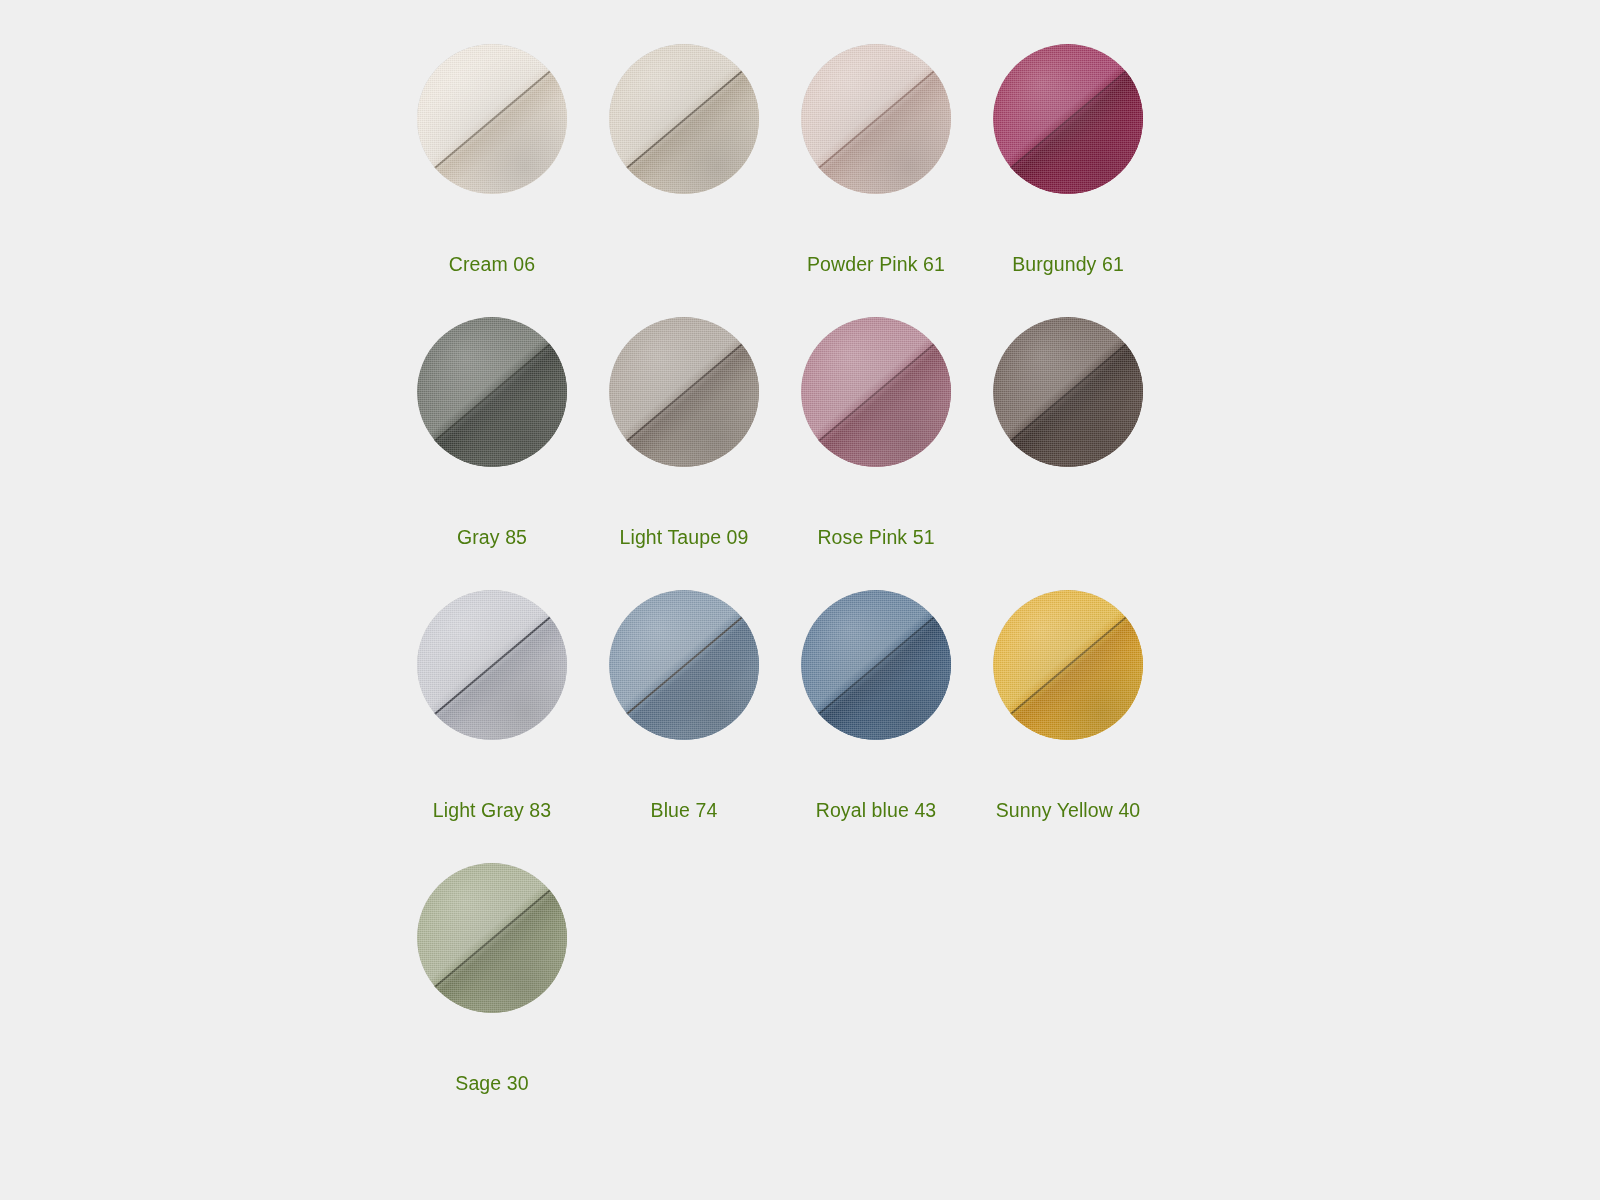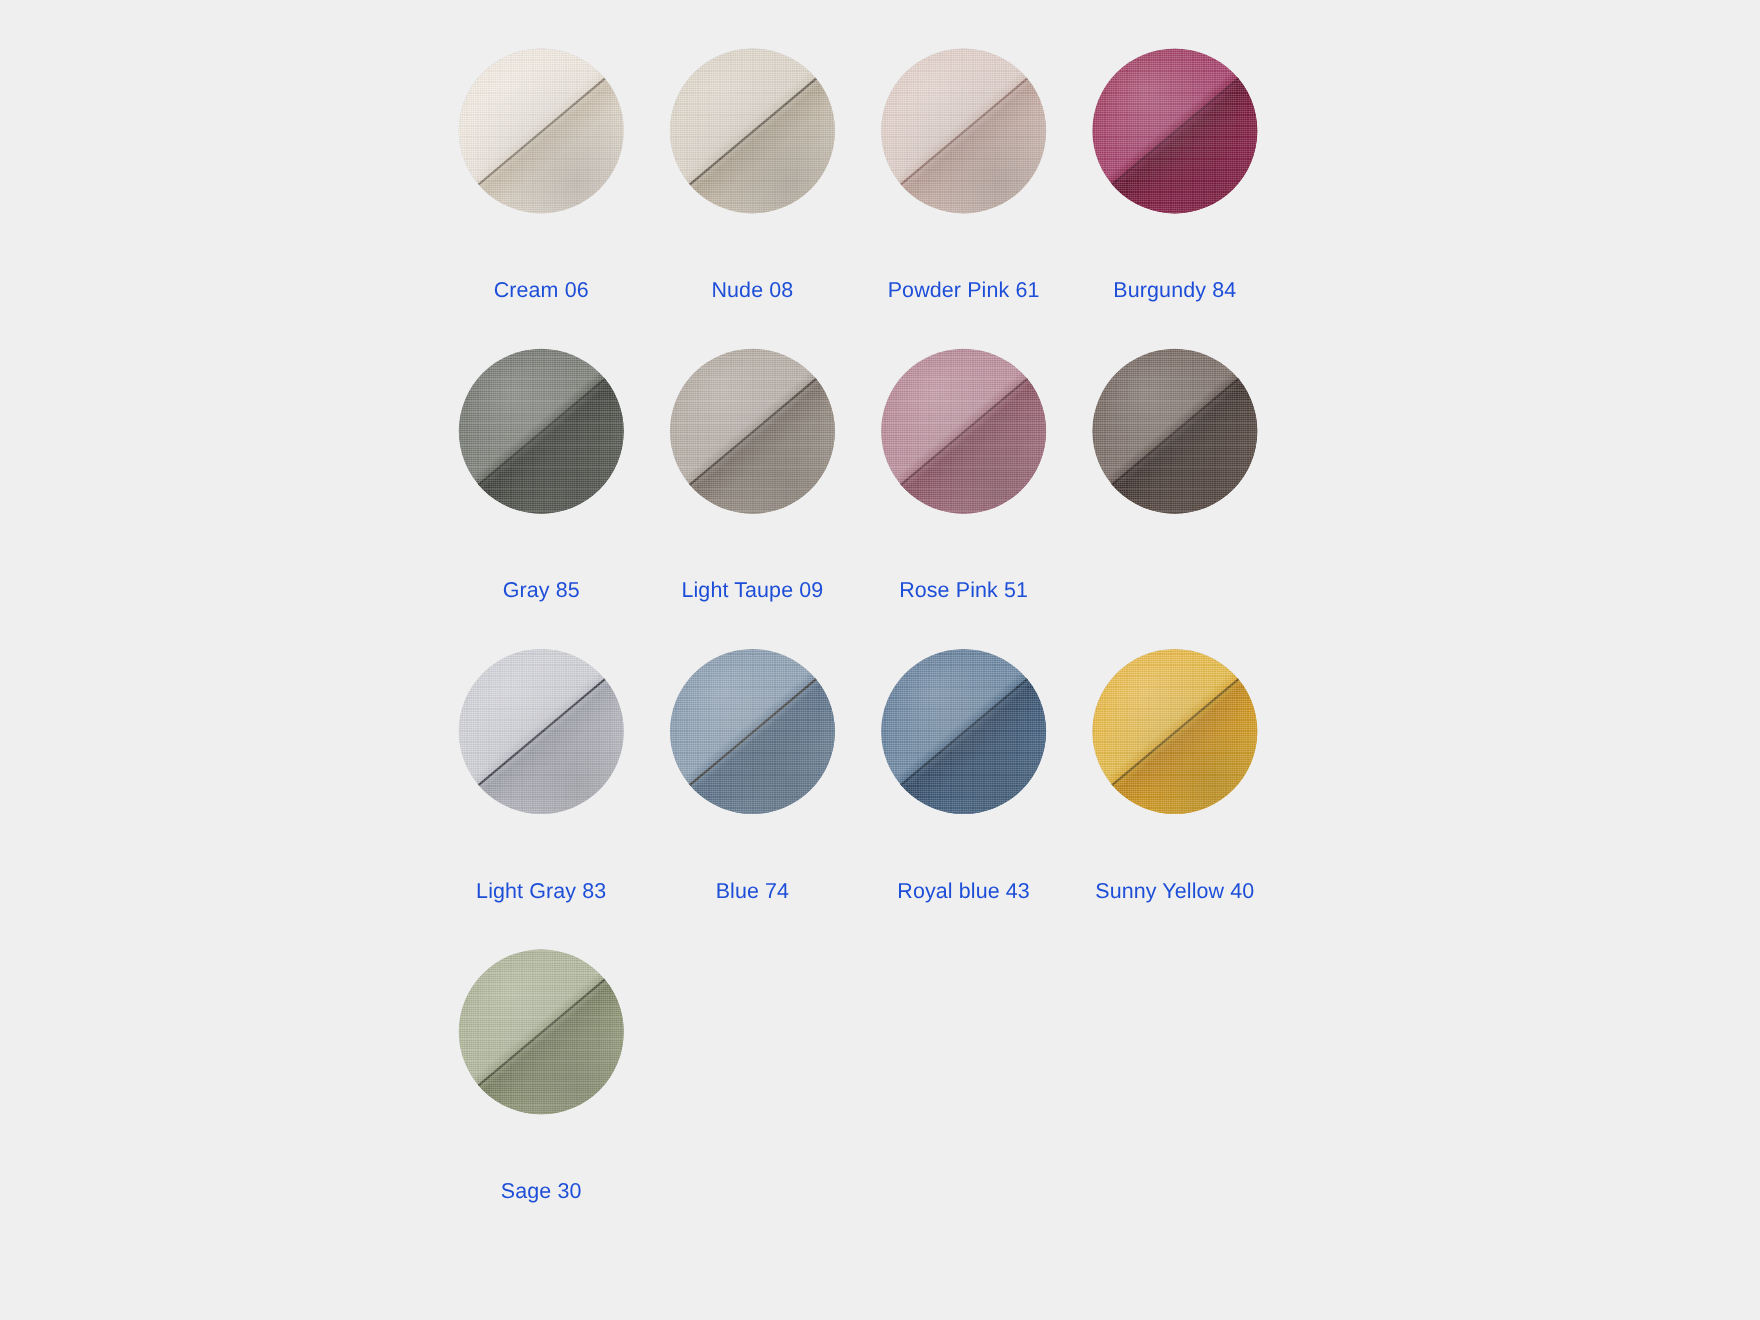--- a/index.html
+++ b/index.html
@@ -110,21 +110,21 @@
       radial-gradient(circle at 72% 82%, rgba(0,0,0,0.16) 0%, rgba(0,0,0,0.04) 48%, rgba(0,0,0,0.00) 70%);
   }
 
   
   .chip-label {
     margin-top: 42px;
     width: 180px;
     text-align: center;
     font-size: 19.5px;
     line-height: 28px;
-    color: #1d4ed8;
+    color: #4d7c0f;
     letter-spacing: 0.1px;
     font-weight: 400;
     display: flex;
     align-items: center;
     justify-content: center;
     min-height: 56px;
   }
 </style>
 </head>
 <body style="background: rgb(239, 239, 239);">
@@ -144,21 +144,20 @@
       </div>
       <div class="swatch-cell">
         <div class="chip">
           <div class="chip-base" style="background: linear-gradient(135deg, rgb(221, 212, 198) 0%, rgb(213, 203, 188) 55%, rgb(194, 183, 166) 100%);"></div>
           <div class="chip-shadow" style="background: linear-gradient(rgba(0, 0, 0, 0) 0%, rgba(0, 0, 0, 0) 49.4%, rgb(194, 183, 166) 49.9%, rgb(213, 203, 188) 62%, rgb(221, 212, 198) 100%);"></div>
           <div class="chip-highlight" style="background: linear-gradient(rgba(255, 255, 255, 0) 20%, rgba(255, 255, 255, 0.55) 46%, rgba(255, 255, 255, 0) 50%, rgba(0, 0, 0, 0.35) 53%, rgba(0, 0, 0, 0) 72%);"></div>
           <div class="chip-crease" style="background: linear-gradient(to right, rgba(0, 0, 0, 0) 0%, rgb(110, 99, 85) 14%, rgb(110, 99, 85) 86%, rgba(0, 0, 0, 0) 100%);"></div>
           <div class="chip-grain"></div>
           <div class="chip-vignette"></div>
         </div>
-        <div class="chip-label">Nude 08</div>
       </div>
       <div class="swatch-cell">
         <div class="chip">
           <div class="chip-base" style="background: linear-gradient(135deg, rgb(224, 205, 197) 0%, rgb(216, 194, 186) 55%, rgb(201, 176, 168) 100%);"></div>
           <div class="chip-shadow" style="background: linear-gradient(rgba(0, 0, 0, 0) 0%, rgba(0, 0, 0, 0) 49.4%, rgb(201, 176, 168) 49.9%, rgb(216, 194, 186) 62%, rgb(224, 205, 197) 100%);"></div>
           <div class="chip-highlight" style="background: linear-gradient(rgba(255, 255, 255, 0) 20%, rgba(255, 255, 255, 0.55) 46%, rgba(255, 255, 255, 0) 50%, rgba(0, 0, 0, 0.35) 53%, rgba(0, 0, 0, 0) 72%);"></div>
           <div class="chip-crease" style="background: linear-gradient(to right, rgba(0, 0, 0, 0) 0%, rgb(154, 121, 112) 14%, rgb(154, 121, 112) 86%, rgba(0, 0, 0, 0) 100%);"></div>
           <div class="chip-grain"></div>
           <div class="chip-vignette"></div>
         </div>
@@ -166,21 +165,21 @@
       </div>
       <div class="swatch-cell">
         <div class="chip">
           <div class="chip-base" style="background: linear-gradient(135deg, rgb(155, 42, 83) 0%, rgb(141, 32, 73) 55%, rgb(120, 26, 62) 100%);"></div>
           <div class="chip-shadow" style="background: linear-gradient(rgba(0, 0, 0, 0) 0%, rgba(0, 0, 0, 0) 49.4%, rgb(120, 26, 62) 49.9%, rgb(141, 32, 73) 62%, rgb(155, 42, 83) 100%);"></div>
           <div class="chip-highlight" style="background: linear-gradient(rgba(255, 255, 255, 0) 20%, rgba(255, 255, 255, 0.55) 46%, rgba(255, 255, 255, 0) 50%, rgba(0, 0, 0, 0.35) 53%, rgba(0, 0, 0, 0) 72%);"></div>
           <div class="chip-crease" style="background: linear-gradient(to right, rgba(0, 0, 0, 0) 0%, rgb(93, 20, 48) 14%, rgb(93, 20, 48) 86%, rgba(0, 0, 0, 0) 100%);"></div>
           <div class="chip-grain"></div>
           <div class="chip-vignette"></div>
         </div>
-        <div class="chip-label">Burgundy 84</div>
+        <div class="chip-label">Burgundy 61</div>
       </div>
       <div class="swatch-cell">
         <div class="chip">
           <div class="chip-base" style="background: linear-gradient(135deg, rgb(100, 104, 97) 0%, rgb(89, 93, 85) 55%, rgb(73, 77, 71) 100%);"></div>
           <div class="chip-shadow" style="background: linear-gradient(rgba(0, 0, 0, 0) 0%, rgba(0, 0, 0, 0) 49.4%, rgb(73, 77, 71) 49.9%, rgb(89, 93, 85) 62%, rgb(100, 104, 97) 100%);"></div>
           <div class="chip-highlight" style="background: linear-gradient(rgba(255, 255, 255, 0) 20%, rgba(255, 255, 255, 0.55) 46%, rgba(255, 255, 255, 0) 50%, rgba(0, 0, 0, 0.35) 53%, rgba(0, 0, 0, 0) 72%);"></div>
           <div class="chip-crease" style="background: linear-gradient(to right, rgba(0, 0, 0, 0) 0%, rgb(51, 54, 47) 14%, rgb(51, 54, 47) 86%, rgba(0, 0, 0, 0) 100%);"></div>
           <div class="chip-grain"></div>
           <div class="chip-vignette"></div>
         </div>

